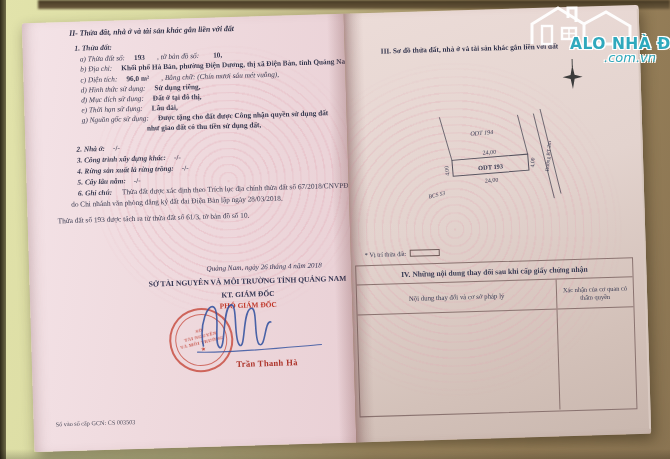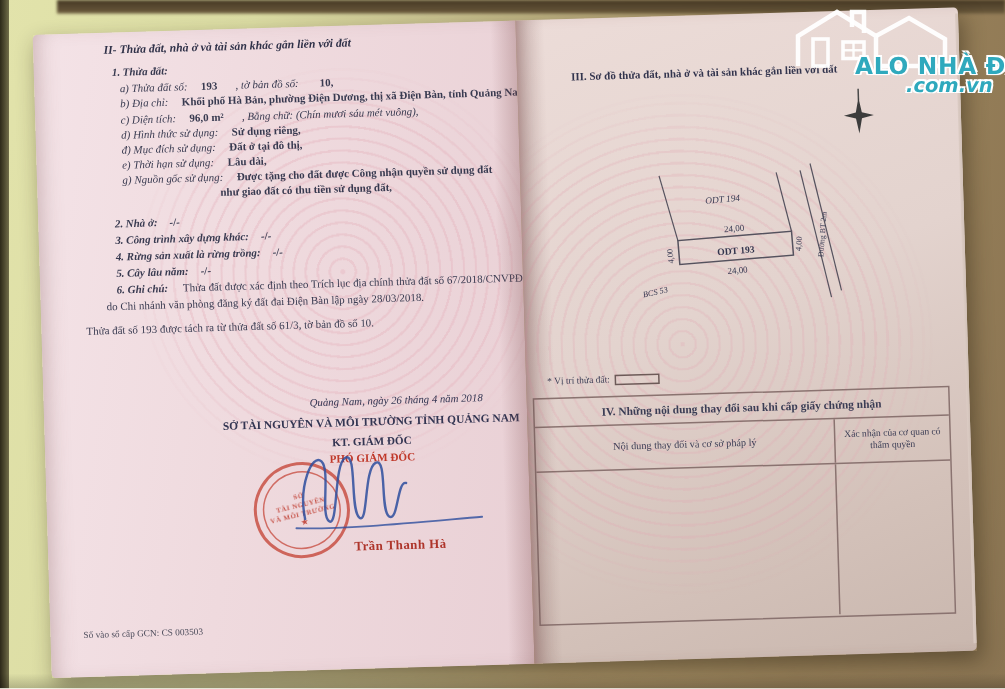--- a/index.html
+++ b/index.html
@@ -95,21 +95,21 @@
     display:flex; align-items:center; justify-content:center; font-size:6.8px; }
   .ctable .c2 { width:27.5%; height:100%; display:flex; align-items:center; justify-content:center;
     text-align:center; font-size:6.4px; line-height:1.25; padding:0 4px; }
 
   
   #brandmark { position:absolute; left:520px; top:2px; width:150px; height:66px; z-index:50; }
   .brand-text { position:absolute; left:50px; top:33px; font-family:"DejaVu Sans", sans-serif;
     font-weight:800; font-size:15.5px; letter-spacing:.5px; color:#2fa9bd; white-space:nowrap;
     text-shadow:-1.2px -1.2px 0 #fff, 1.2px -1.2px 0 #fff, -1.2px 1.2px 0 #fff, 1.2px 1.2px 0 #fff, 0 0 2px #fff; }
   .brand-domain { position:absolute; left:84px; top:48px; font-family:"DejaVu Sans", sans-serif;
-    font-weight:700; font-style:italic; font-size:13px; color:#2fa9bd; white-space:nowrap;
+    font-weight:400; font-style:italic; font-size:13px; color:#2fa9bd; white-space:nowrap;
     text-shadow:-1.2px -1.2px 0 #fff, 1.2px -1.2px 0 #fff, -1.2px 1.2px 0 #fff, 1.2px 1.2px 0 #fff;text-align:center; }
 </style>
 </head>
 <body>
 
 <div id="photo">
   <div class="edge-top"></div>
   <div class="edge-left"></div>
   <div class="edge-bottom"></div>
 

